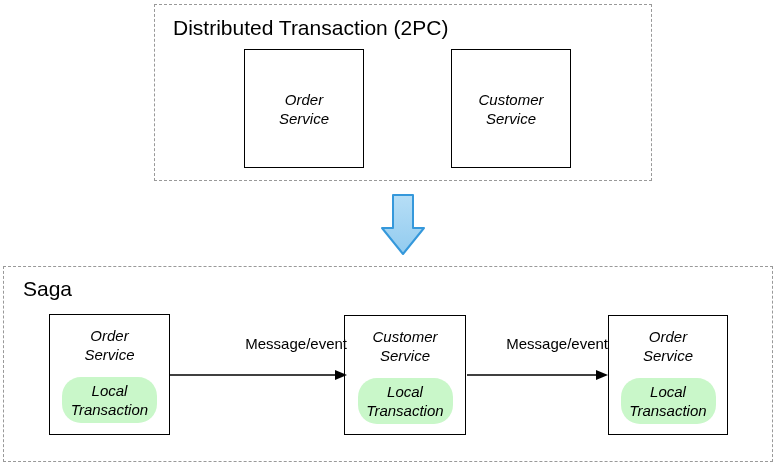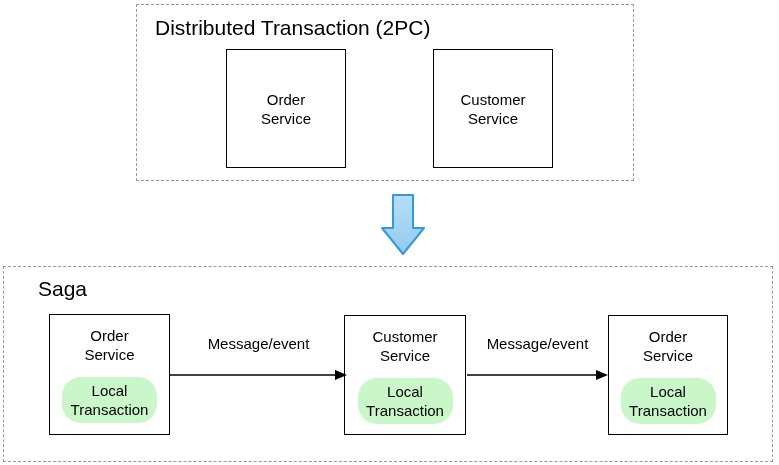--- a/index.html
+++ b/index.html
@@ -22,37 +22,38 @@
     width: 779px;
     height: 465px;
     background: #ffffff;
     overflow: hidden;
   }
   .dashed-box {
     position: absolute;
     border: 1px dashed var(--dashed-border);
     background: #ffffff;
   }
-  .dashed-box.top-rect  { left: 136px; top: 4px;   width: 498px; height: 177px; }
+  .dashed-box.top-rect  { left: 154px; top: 4px;   width: 498px; height: 177px; }
   .dashed-box.saga-rect { left: 3px;   top: 266px; width: 770px; height: 196px; }
   .section-title {
     position: absolute;
     font-size: 21px;
     line-height: 25px;
     white-space: nowrap;
   }
   .top-rect .section-title  { left: 18px; top: 10px; }
-  .saga-rect .section-title { left: 34px; top: 9px; }
+  .saga-rect .section-title { left: 19px; top: 9px; }
   .service-box {
     position: absolute;
     border: 1px solid var(--box-border);
     background: #ffffff;
     display: flex;
     flex-direction: column;
     align-items: center;
+    font-style: italic;
   }
   .service-box.centered { justify-content: center; }
   .service-box.stacked  { padding-top: 11px; }
   .svc-label {
     font-size: 15px;
     line-height: 19px;
     text-align: center;
     white-space: pre-line;
   }
   .inner-box {
@@ -72,21 +73,21 @@
   .tb0 { left: 89px;  top: 44px; width: 120px; height: 119px; }
   .tb1 { left: 296px; top: 44px; width: 120px; height: 119px; }
   .bb0 { left: 45px;  top: 47px; width: 121px; height: 121px; }
   .bb1 { left: 340px; top: 48px; width: 122px; height: 120px; }
   .bb2 { left: 604px; top: 48px; width: 120px; height: 120px; }
   .abs-svg { position: absolute; display: block; }
   .msg-label {
     position: absolute;
     font-size: 15px;
     line-height: 19px;
-    text-align: center;
+    text-align: right;
     white-space: nowrap;
   }
   .ml0 { left: 166px; top: 67px; width: 177px; }
   .ml1 { left: 463px; top: 67px; width: 141px; }
 </style>
 </head>
 <body>
 
 <div class="canvas">
 

